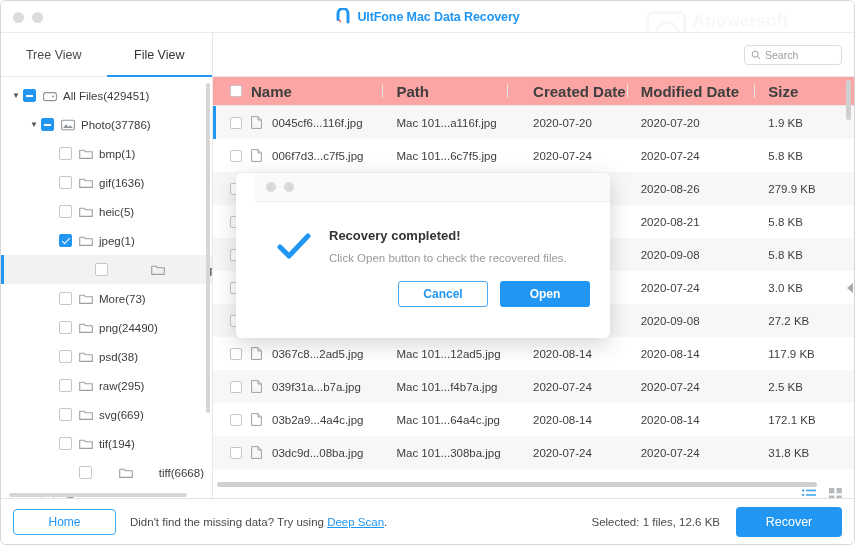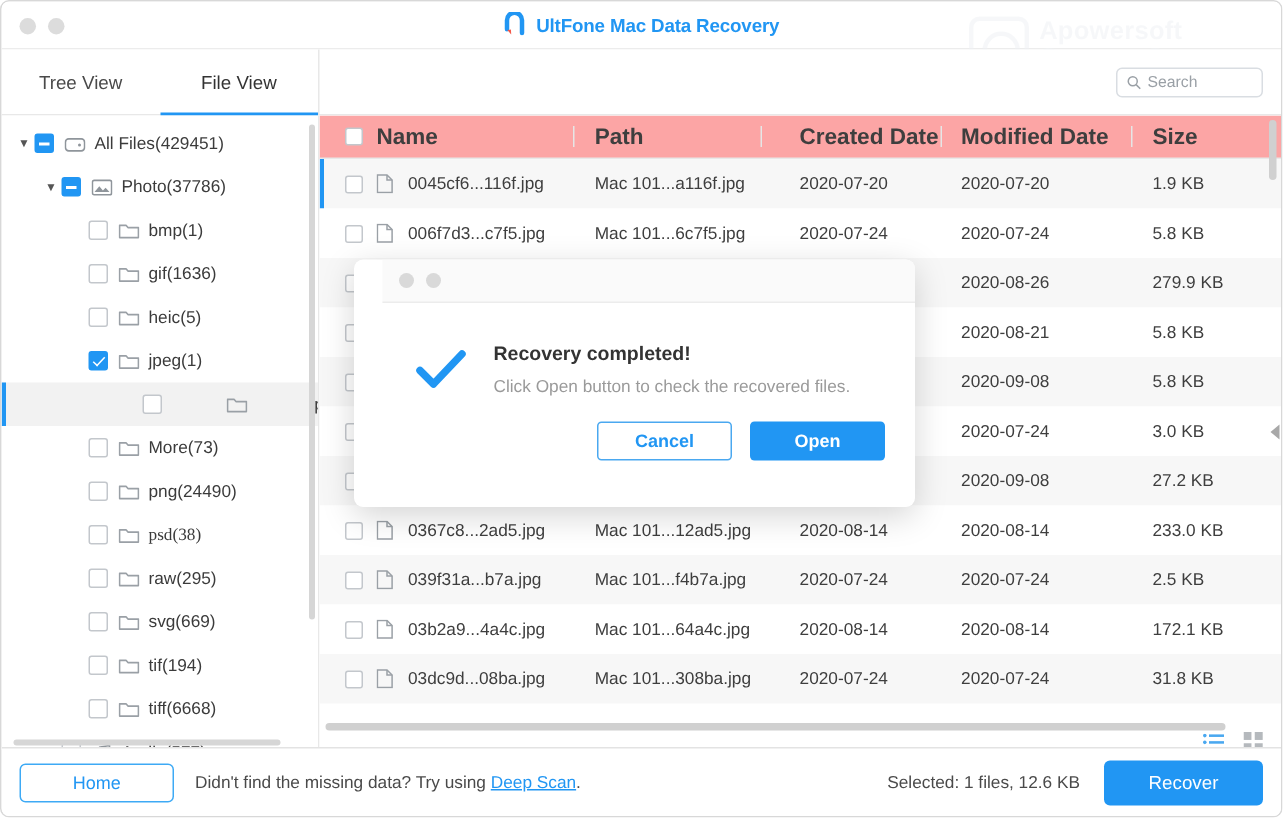--- a/index.html
+++ b/index.html
@@ -455,21 +455,21 @@
           <div class="trow" style="padding-left: 44px;">
             <span class="twist empty">▼</span>
             <span class="cbox"></span>
             <span class="ticon">
               <svg width="14" height="12" viewBox="0 0 14 12">
                 <path d="M0.7 10.4 V2.2 H5 L6.3 3.7 H13.3 V10.4 Z" fill="none" stroke="#9aa0a6" stroke-width="1.1" stroke-linejoin="round"></path>
               </svg>
             </span>
             <span class="tlabel">png(24490)</span>
           </div>
-          <div class="trow" style="padding-left: 44px; font-family: Liberation Serif, serif;">
+          <div class="trow" style="padding-left: 44px;">
             <span class="twist empty">▼</span>
             <span class="cbox"></span>
             <span class="ticon">
               <svg width="14" height="12" viewBox="0 0 14 12">
                 <path d="M0.7 10.4 V2.2 H5 L6.3 3.7 H13.3 V10.4 Z" fill="none" stroke="#9aa0a6" stroke-width="1.1" stroke-linejoin="round"></path>
               </svg>
             </span>
             <span class="tlabel">psd(38)</span>
           </div>
           <div class="trow" style="padding-left: 44px;">
@@ -495,21 +495,21 @@
           <div class="trow" style="padding-left: 44px;">
             <span class="twist empty">▼</span>
             <span class="cbox"></span>
             <span class="ticon">
               <svg width="14" height="12" viewBox="0 0 14 12">
                 <path d="M0.7 10.4 V2.2 H5 L6.3 3.7 H13.3 V10.4 Z" fill="none" stroke="#9aa0a6" stroke-width="1.1" stroke-linejoin="round"></path>
               </svg>
             </span>
             <span class="tlabel">tif(194)</span>
           </div>
-          <div class="trow" style="padding-left: 44px;">
+          <div class="trow" style="padding-left: 44px; justify-content: space-between;">
             <span class="twist empty">▼</span>
             <span class="cbox"></span>
             <span class="ticon">
               <svg width="14" height="12" viewBox="0 0 14 12">
                 <path d="M0.7 10.4 V2.2 H5 L6.3 3.7 H13.3 V10.4 Z" fill="none" stroke="#9aa0a6" stroke-width="1.1" stroke-linejoin="round"></path>
               </svg>
             </span>
             <span class="tlabel">tiff(6668)</span>
           </div>
           <div class="trow" style="padding-left: 26px;">
@@ -669,21 +669,21 @@
                 <svg width="11" height="13" viewBox="0 0 11 13">
                   <path d="M0.6 0.6 H7 L10.4 4 V12.4 H0.6 Z" fill="none" stroke="#9aa0a6" stroke-width="1"></path>
                   <path d="M7 0.6 V4 H10.4" fill="none" stroke="#9aa0a6" stroke-width="1"></path>
                 </svg>
               </span>
               <span class="fname">0367c8...2ad5.jpg</span>
             </div>
             <div class="cell col-path">Mac 101...12ad5.jpg</div>
             <div class="cell col-created">2020-08-14</div>
             <div class="cell col-modified">2020-08-14</div>
-            <div class="cell col-size">233.0 KB</div>
+            <div class="cell col-size">117.9 KB</div>
           </div>
           <div class="trw alt">
             <div class="cell-name">
               <span class="rcb"></span>
               <span class="fileicon">
                 <svg width="11" height="13" viewBox="0 0 11 13">
                   <path d="M0.6 0.6 H7 L10.4 4 V12.4 H0.6 Z" fill="none" stroke="#9aa0a6" stroke-width="1"></path>
                   <path d="M7 0.6 V4 H10.4" fill="none" stroke="#9aa0a6" stroke-width="1"></path>
                 </svg>
               </span>

